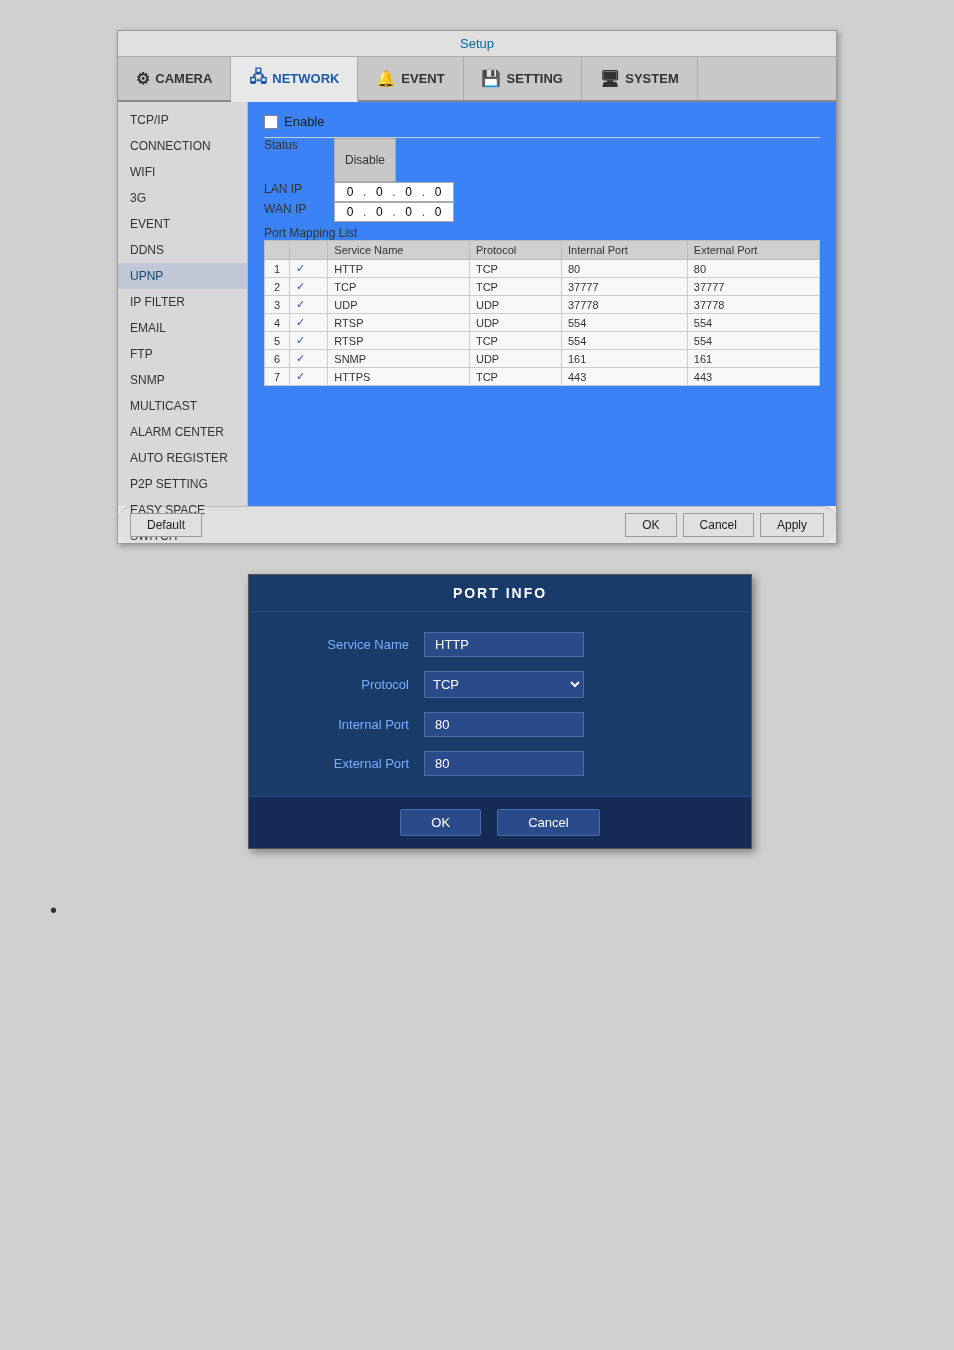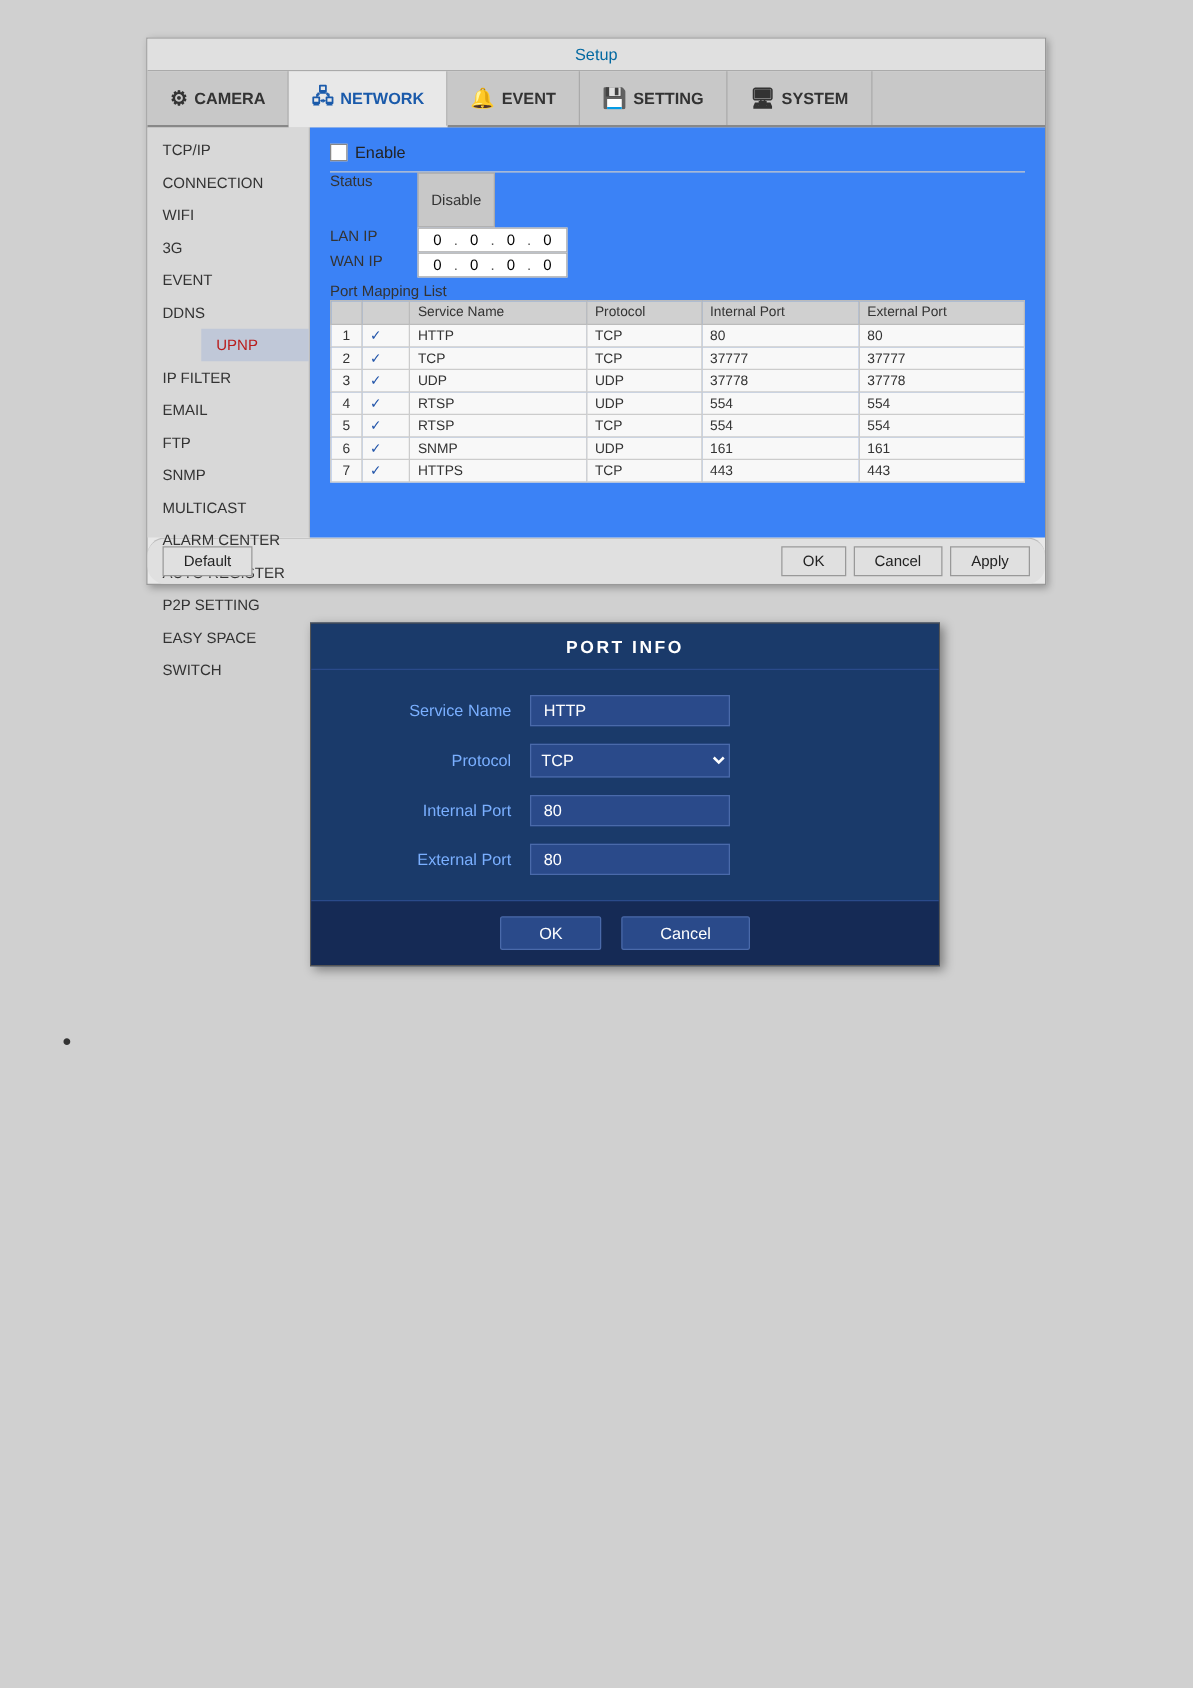--- a/index.html
+++ b/index.html
@@ -61,42 +61,41 @@
       border-bottom: 2px solid #e8e8e8;
       margin-bottom: -2px;
     }
 
     .tab-icon {
       font-size: 16px;
     }
 
     .main-content {
       display: flex;
-      height: 328px;
+      height: 404px;
     }
 
     
     .sidebar {
       width: 130px;
       background: #d8d8d8;
       border-right: 1px solid #bbb;
       padding-top: 5px;
     }
 
     .sidebar-item {
       padding: 6px 12px;
       font-size: 12px;
       color: #333;
       cursor: pointer;
     }
 
     .sidebar-item.active {
       background: #c0c8d8;
-      color: #b91c1c;
-      margin-left: 43px;
+      color: #0c4a6e;
     }
 
     
     .right-panel {
       flex: 1;
       background: #3b82f6;
       padding: 12px 16px;
       display: flex;
       flex-direction: column;
       gap: 0;

